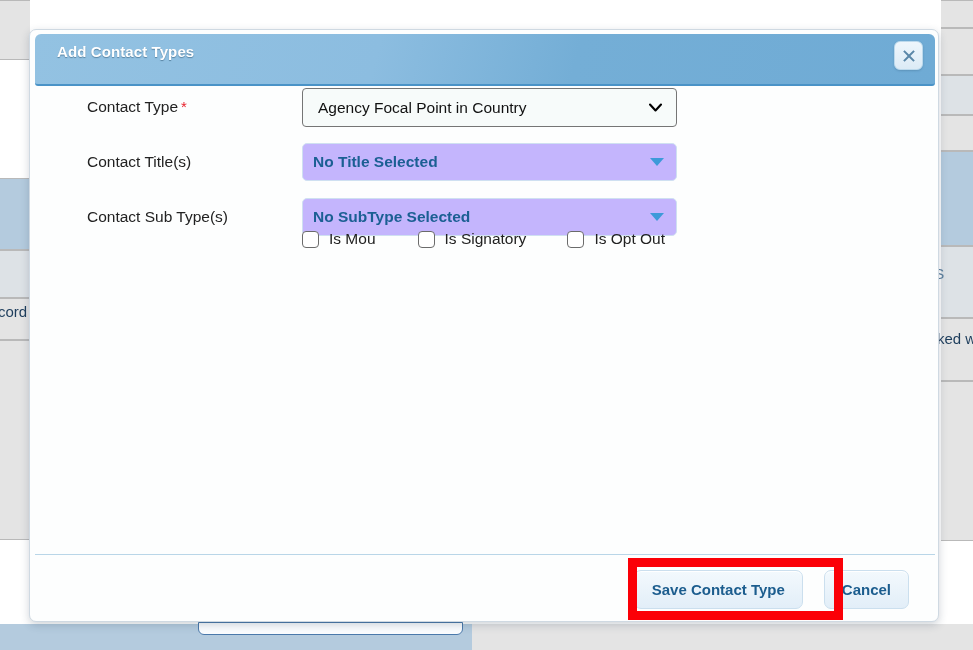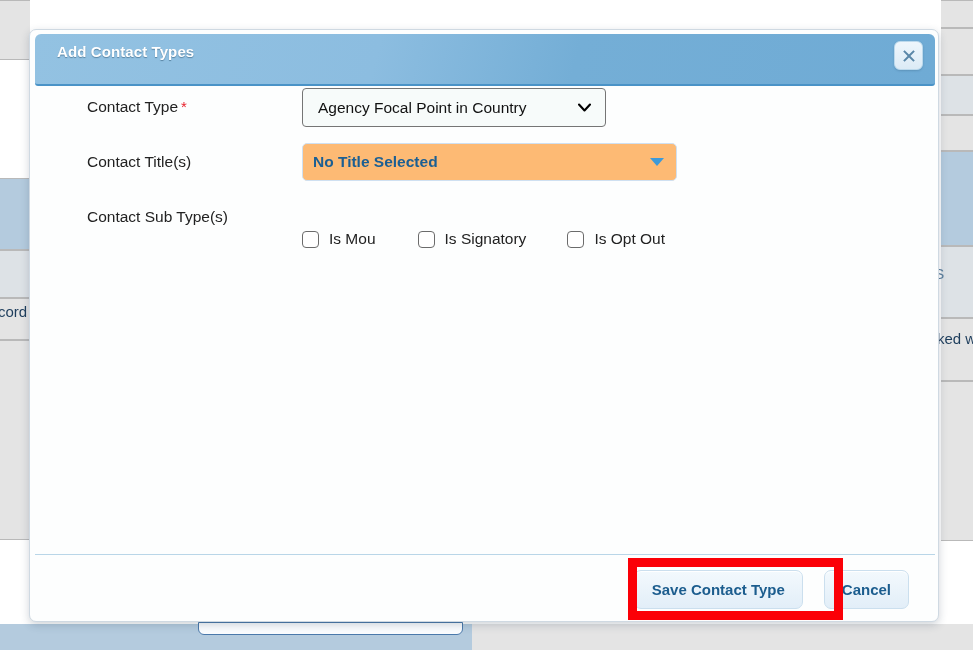--- a/index.html
+++ b/index.html
@@ -134,42 +134,42 @@
   .req-star {
     color: #e8212c;
     font-size: 15px;
     margin-left: 3px;
   }
 
   .native-select {
     position: absolute;
     left: 272px;
     top: 8px;
-    width: 304px;
+    width: 375px;
     height: 39px;
     background: #f7fbfa;
     border: 1px solid #757575;
     border-radius: 4px;
     box-sizing: border-box;
     display: flex;
     align-items: center;
     padding: 0 12px 0 15px;
     font-size: 15.5px;
     color: #111111;
     cursor: pointer;
   }
   .native-select .nsv { flex: 1; white-space: nowrap; overflow: hidden; }
 
   .multi-select {
     position: absolute;
     left: 272px;
     top: 8px;
     width: 375px;
     height: 38px;
-    background: #fdba74;
+    background: #c4b5fd;
     border: 1px solid #cfe0f1;
     border-radius: 5px;
     box-sizing: border-box;
     display: flex;
     align-items: center;
     padding: 0 12px 0 10px;
     cursor: pointer;
   }
   .multi-select .msv {
     flex: 1;
@@ -311,20 +311,24 @@
     <div class="field-row">
       <span class="field-label">Contact Title(s)</span>
       <div class="multi-select">
         <span class="msv">No Title Selected</span>
         <span class="tri-down"></span>
       </div>
     </div>
 
     <div class="field-row">
       <span class="field-label">Contact Sub Type(s)</span>
+      <div class="multi-select">
+        <span class="msv">No SubType Selected</span>
+        <span class="tri-down"></span>
+      </div>
     </div>
   </div>
 
   <div id="checkbox-row">
     <label class="cb-item" style="margin-right:42px;">
       <span class="cb-box"></span>
       <span class="cb-label">Is Mou</span>
     </label>
     <label class="cb-item" style="margin-right:41px;">
       <span class="cb-box"></span>

